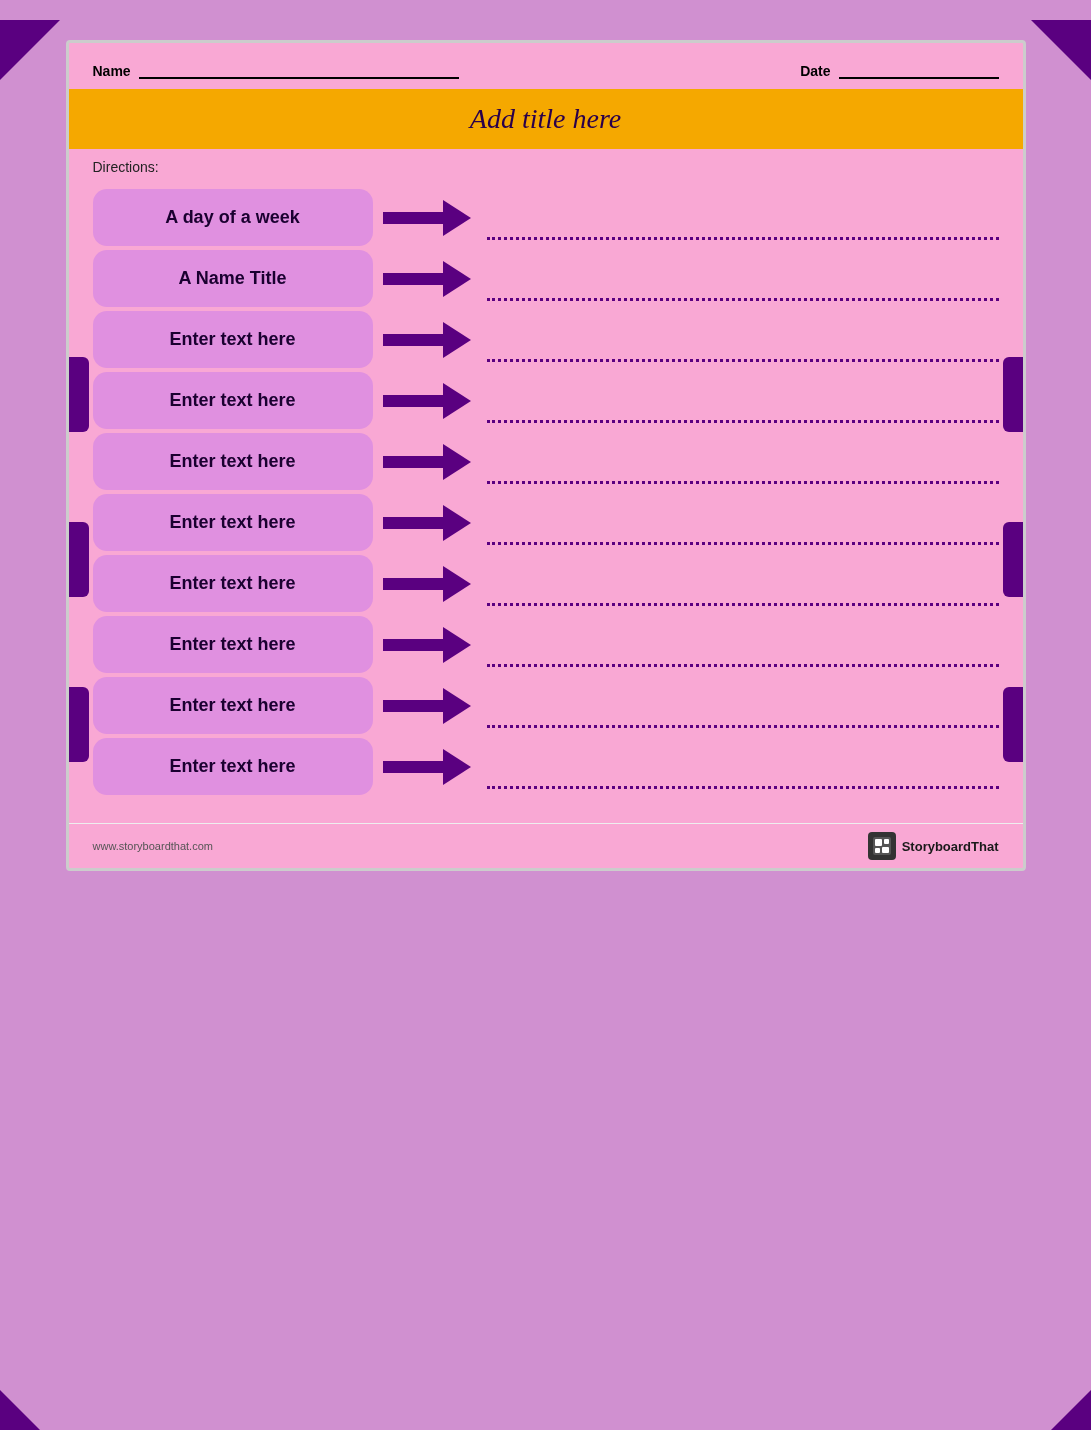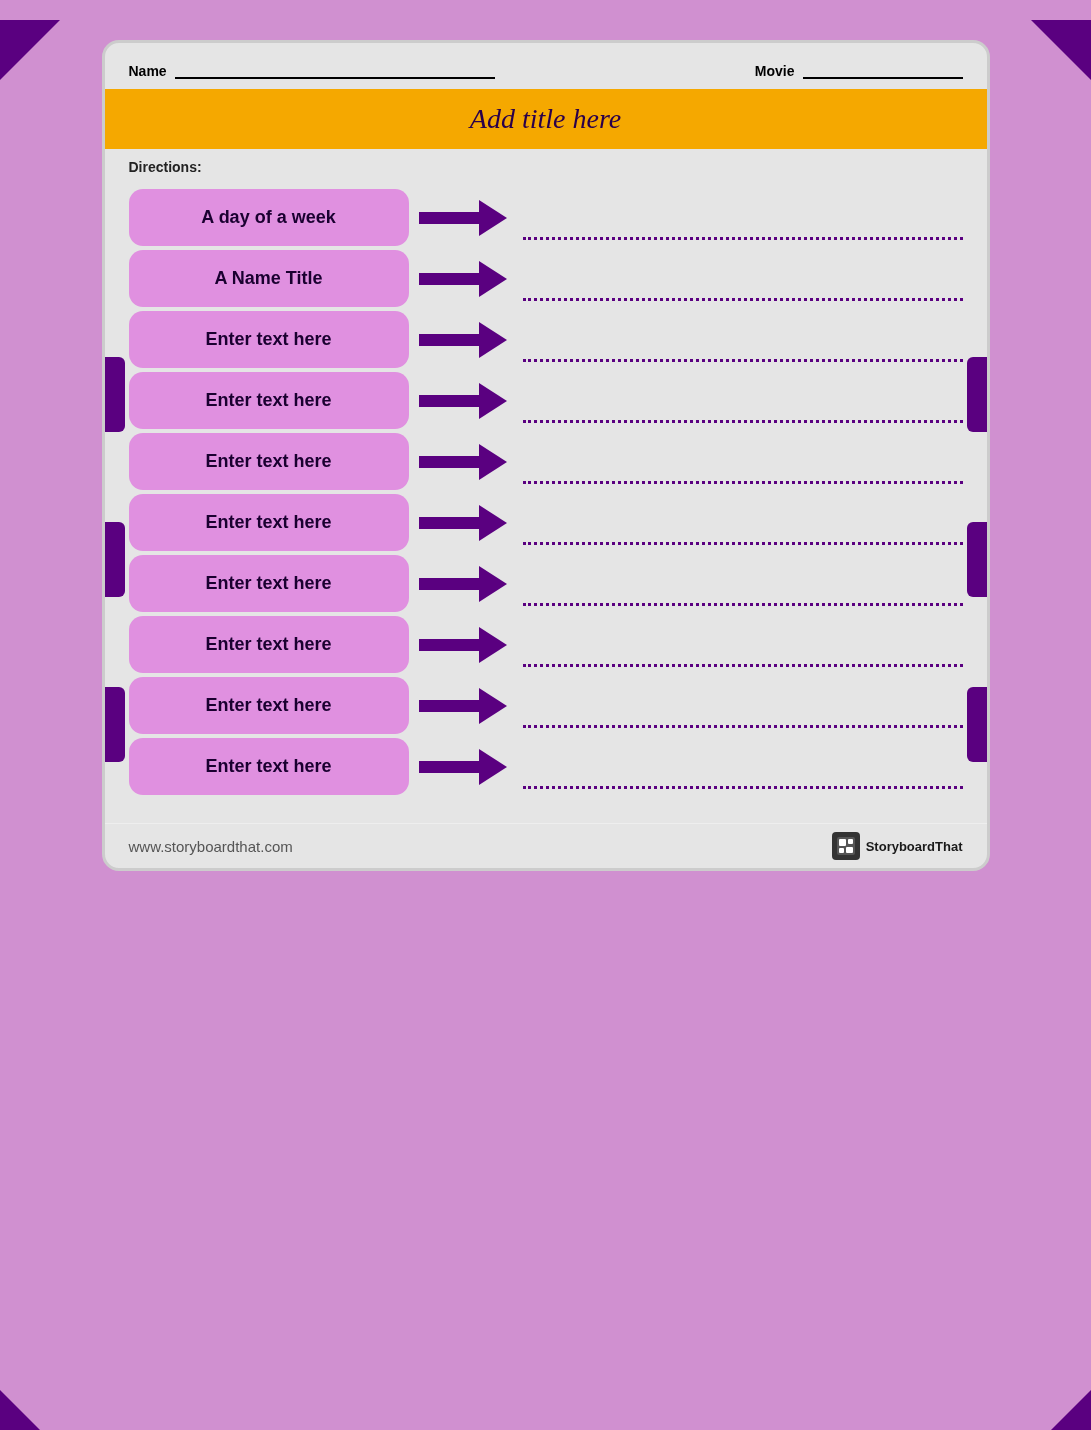--- a/index.html
+++ b/index.html
@@ -32,24 +32,24 @@
       height: 60px;
       background: #5a0080;
       clip-path: polygon(0 0, 100% 0, 0 100%);
     }
     .corner.top-left { top: 0; left: 0; clip-path: polygon(0 0, 100% 0, 0 100%); }
     .corner.top-right { top: 0; right: 0; clip-path: polygon(0 0, 100% 0, 100% 100%); }
     .corner.bottom-left { bottom: 0; left: 0; clip-path: polygon(0 0, 0 100%, 100% 100%); }
     .corner.bottom-right { bottom: 0; right: 0; clip-path: polygon(100% 0, 0 100%, 100% 100%); }
 
     .main-card {
-      width: 888px;
-      background: #e5e5e5;
+      width: 960px;
+      background: #f9a8d4;
       border: 3px solid #cccccc;
-      border-radius: 17px;
+      border-radius: 4px;
       overflow: hidden;
       position: relative;
     }
 
     .header-section {
       padding: 16px 24px 10px 24px;
       display: flex;
       justify-content: space-between;
       align-items: flex-end;
     }
@@ -84,21 +84,21 @@
       font-family: 'Brush Script MT', cursive, 'Comic Sans MS', cursive;
       font-size: 28px;
       color: #2a004a;
       font-weight: normal;
       font-style: italic;
     }
 
     .directions-section {
       padding: 10px 38px 6px 24px;
       font-size: 14px;
-      font-weight: bold;
+      font-weight: normal;
       color: #222;
     }
 
     .content-area {
       padding: 8px 24px 20px 24px;
     }
 
     .row-item {
       display: flex;
       align-items: center;
@@ -152,21 +152,21 @@
     .footer {
       padding: 8px 24px;
       display: flex;
       justify-content: space-between;
       align-items: center;
       border-top: 1px solid #eee;
       margin-top: 4px;
     }
 
     .footer-left {
-      font-size: 15px;
+      font-size: 11px;
       color: #555;
     }
 
     .footer-right {
       display: flex;
       align-items: center;
       gap: 6px;
       font-size: 13px;
       font-weight: bold;
       color: #1a1a1a;
@@ -204,21 +204,21 @@
     <div style="position:absolute; right:0; top:38%; width:20px; height:75px; background:#5a0080; border-radius:6px 0 0 6px; z-index:10;"></div>
     <div style="position:absolute; right:0; top:58%; width:20px; height:75px; background:#5a0080; border-radius:6px 0 0 6px; z-index:10;"></div>
     <div style="position:absolute; right:0; top:78%; width:20px; height:75px; background:#5a0080; border-radius:6px 0 0 6px; z-index:10;"></div>
 
     <div class="header-section">
       <div class="name-field">
         <span>Name</span>
         <div class="name-line"></div>
       </div>
       <div class="date-field">
-        <span>Movie</span>
+        <span>Date</span>
         <div class="date-line"></div>
       </div>
     </div>
 
     <div class="title-bar">
       <h1>Add title here</h1>
     </div>
 
     <div class="directions-section">
       <span>Directions:</span>

